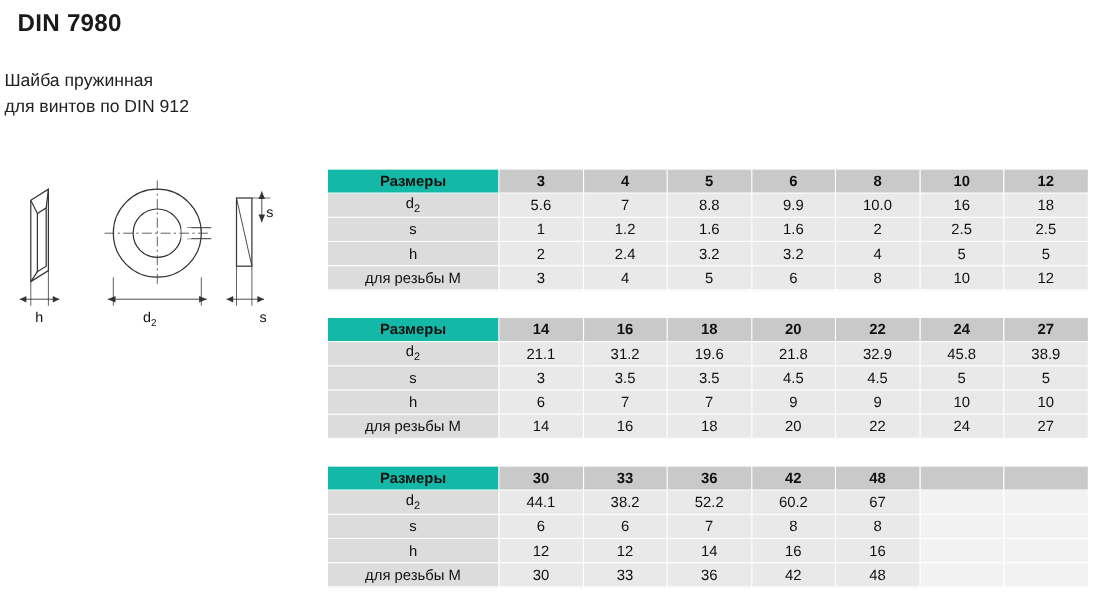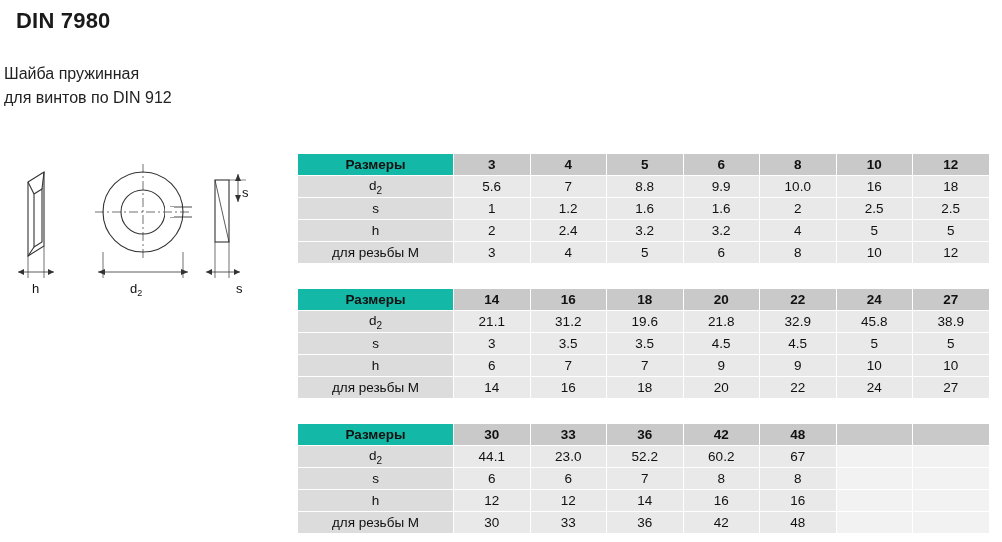--- a/index.html
+++ b/index.html
@@ -304,21 +304,21 @@
         <th>33</th>
         <th>36</th>
         <th>42</th>
         <th>48</th>
         <th class="empty-cell"></th>
         <th class="empty-cell"></th>
       </tr>
       <tr>
         <td class="rowlabel"><span>d</span><span class="sub">2</span></td>
         <td>44.1</td>
-        <td>23.0</td>
+        <td>38.2</td>
         <td>52.2</td>
         <td>60.2</td>
         <td>67</td>
         <td class="empty-cell"></td>
         <td class="empty-cell"></td>
       </tr>
       <tr>
         <td class="rowlabel"><span>s</span></td>
         <td>6</td>
         <td>6</td>

